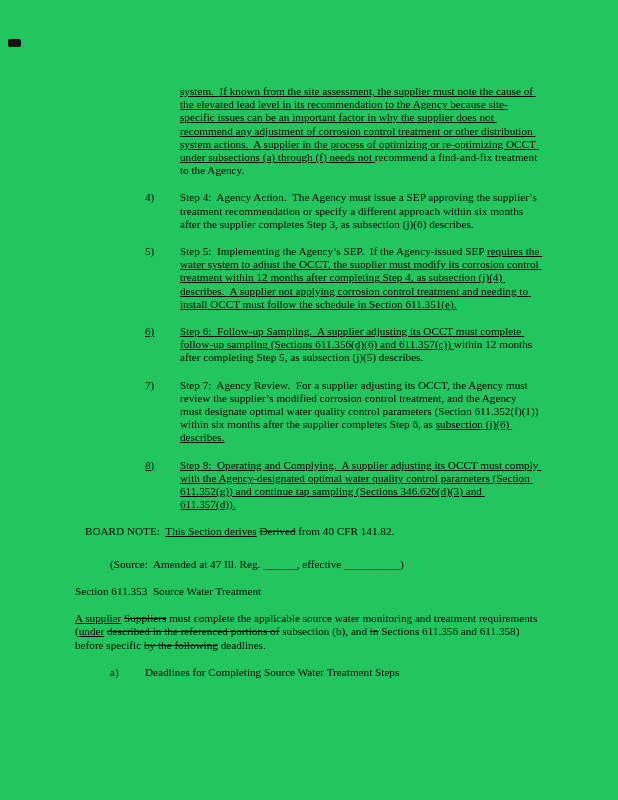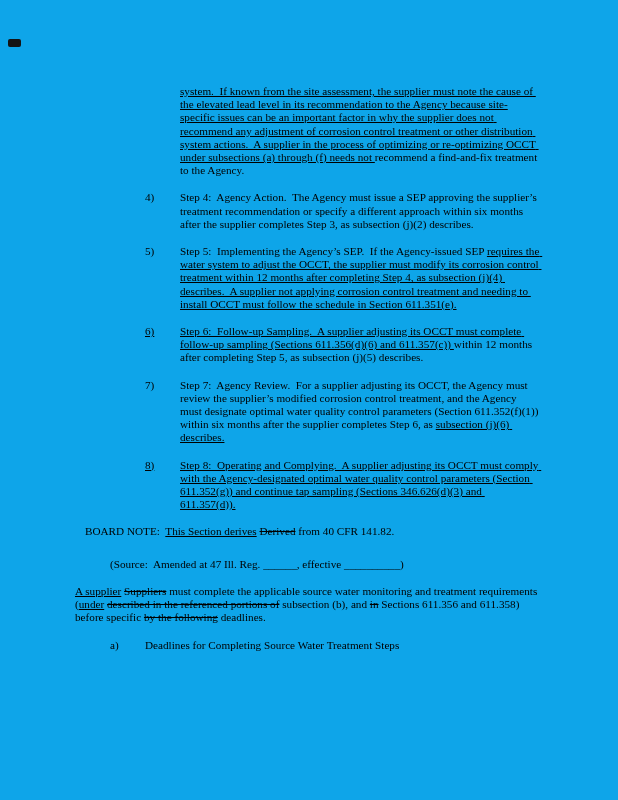--- a/index.html
+++ b/index.html
@@ -1,20 +1,20 @@
 <!DOCTYPE html>
 <html><head>
 <meta charset="utf-8">
 <style>
   html,body { margin:0; padding:0; background:#ffffff; }
   .page {
     position:relative;
     width:618px; height:800px;
     box-sizing:border-box;
-    background:#0ea5e9;
+    background:#22c55e;
     color:#000;
     font-family:"Liberation Serif","DejaVu Serif",serif;
     font-size:11.2px;
     line-height:13.2px;
     padding:85px 78px 0 75px;
     overflow:hidden;
   }
   .block { margin:0 0 14px 0; white-space:pre-wrap; text-align:left; }
   .item { display:flex; }
   .item .label { flex:0 0 35px; white-space:pre; }
@@ -26,23 +26,24 @@
     width:13px; height:8px; background:#141414; border-radius:2px;
   }
 </style>
 </head>
 <body>
 
 <div class="page">
   <div class="artifact"></div>
   <div id="doc-body">
       <div class="block para" style="margin-left: 105px;"><span class="u">system.  If known from the site assessment, the supplier must note the cause of the elevated lead level in its recommendation to the Agency because site-specific issues can be an important factor in why the supplier does not recommend any adjustment of corrosion control treatment or other distribution system actions.  A supplier in the process of optimizing or re-optimizing OCCT under subsections (a) through (f) needs not </span><span>recommend a find-and-fix treatment to the Agency.</span></div>
-      <div class="block item" style="margin-left: 70px;"><span class="label">4)</span><span class="text"><span>Step 4:  Agency Action.  The Agency must issue a SEP approving the supplier’s treatment recommendation or specify a different approach within six months after the supplier completes Step 3, as subsection (j)(2) describes.</span></span></div>
+      <div class="block item" style="margin-left: 70px;"><span class="label">4)</span><span class="text"><span>Step 4:  Agency Action.  The Agency must issue a SEP approving the supplier’s treatment recommendation or specify a different approach within six months after the supplier completes Step 3, as subsection (j)(6) describes.</span></span></div>
       <div class="block item" style="margin-left: 70px;"><span class="label">5)</span><span class="text"><span>Step 5:  Implementing the Agency’s SEP.  If the Agency-issued SEP </span><span class="u">requires the water system to adjust the OCCT, the supplier must modify its corrosion control treatment within 12 months after completing Step 4, as subsection (j)(4) describes.  A supplier not applying corrosion control treatment and needing to install OCCT must follow the schedule in Section 611.351(e).</span></span></div>
       <div class="block item" style="margin-left: 70px;"><span class="label u">6)</span><span class="text"><span class="u">Step 6:  Follow-up Sampling.  A supplier adjusting its OCCT must complete follow-up sampling (Sections 611.356(d)(6) and 611.357(c)) </span><span>within 12 months after completing Step 5, as subsection (j)(5) describes.</span></span></div>
       <div class="block item" style="margin-left: 70px;"><span class="label">7)</span><span class="text"><span>Step 7:  Agency Review.  For a supplier adjusting its OCCT, the Agency must review the supplier’s modified corrosion control treatment, and the Agency must designate optimal water quality control parameters (Section 611.352(f)(1)) within six months after the supplier completes Step 6, as </span><span class="u">subsection (j)(6) describes.</span></span></div>
       <div class="block item" style="margin-left: 70px;"><span class="label u">8)</span><span class="text"><span class="u">Step 8:  Operating and Complying.  A supplier adjusting its OCCT must comply with the Agency-designated optimal water quality control parameters (Section 611.352(g)) and continue tap sampling (Sections 346.626(d)(3) and 611.357(d)).</span></span></div>
       <div class="block para" style="margin-left: 10px;"><span>BOARD NOTE:  </span><span class="u">This Section derives</span><span> </span><span class="st">Derived</span><span> from 40 CFR 141.82.</span></div>
       <div class="block para" style="margin-left: 35px; margin-top: 19px;"><span>(Source:  Amended at 47 Ill. Reg. ______, effective __________)</span></div>
+      <div class="block para" style="margin-left: 0px;"><span>Section 611.353  Source Water Treatment</span></div>
       <div class="block para" style="margin-left: 0px;"><span class="u">A supplier</span><span> </span><span class="st">Suppliers</span><span> must complete the applicable source water monitoring and treatment requirements (</span><span class="u">under</span><span> </span><span class="st">described in the referenced portions of</span><span> subsection (b), and </span><span class="st">in</span><span> Sections 611.356 and 611.358) before specific </span><span class="st">by the following</span><span> deadlines.</span></div>
       <div class="block item" style="margin-left: 35px;"><span class="label">a)</span><span class="text"><span>Deadlines for Completing Source Water Treatment Steps</span></span></div>
     </div>
 </div>
 
 </body></html>

